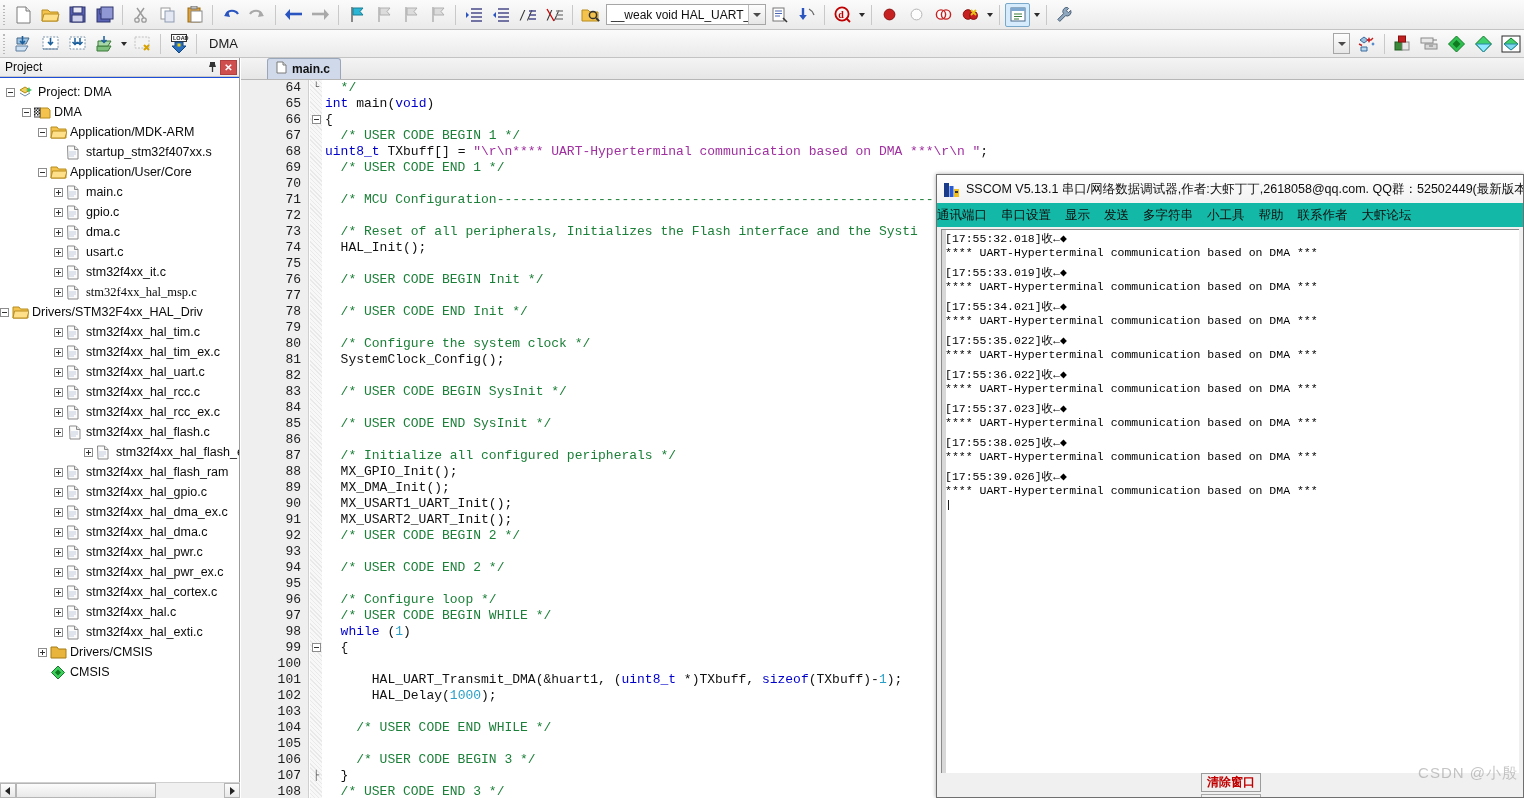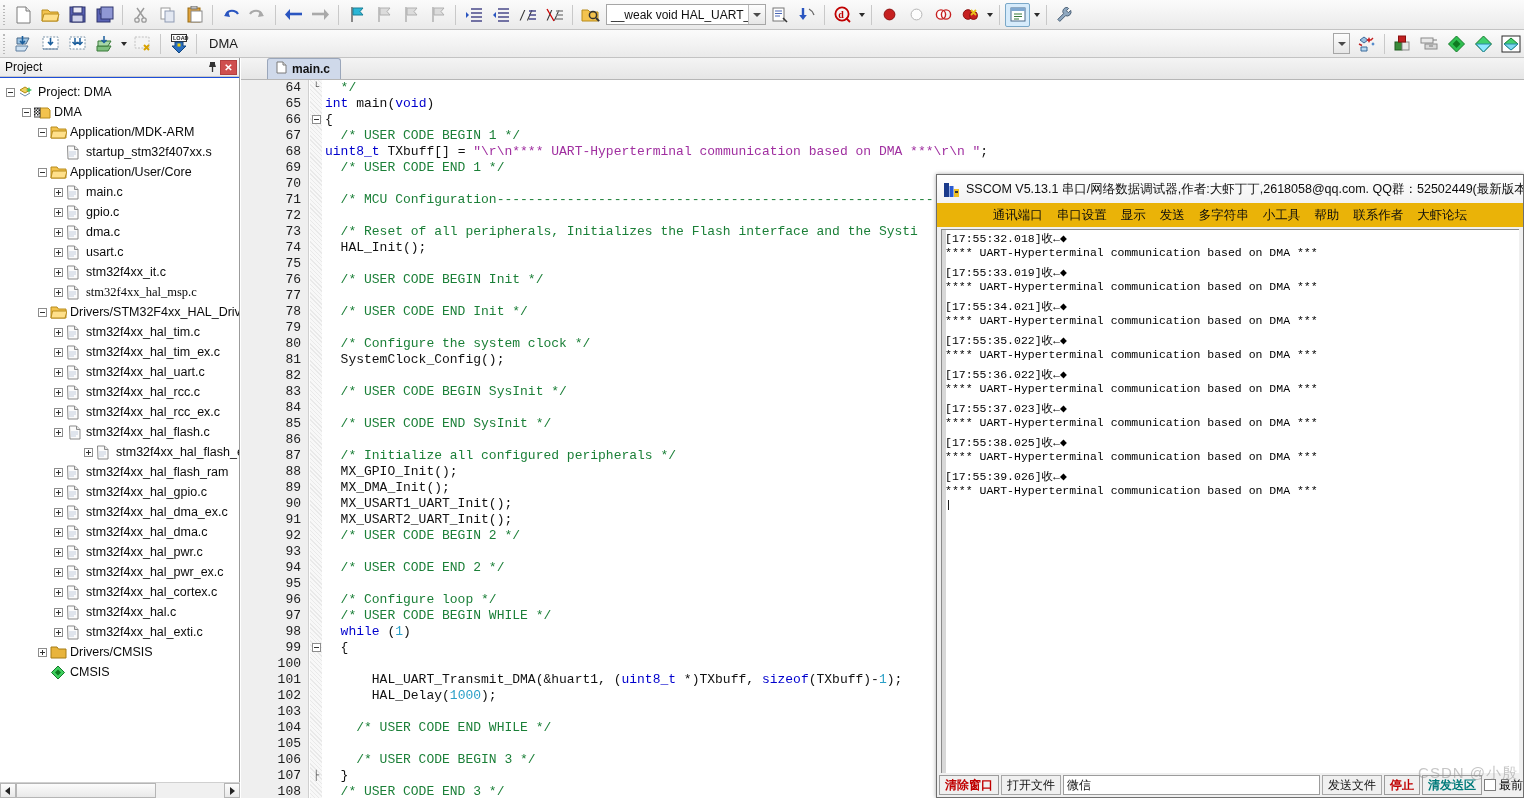--- a/index.html
+++ b/index.html
@@ -133,36 +133,36 @@
     box-shadow: 0 0 4px rgba(0,0,0,0.35);
     overflow: hidden;
   }
   #sscom-title {
     height: 28px; display: flex; align-items: center; padding-left: 6px;
     background: linear-gradient(to bottom,#ffffff,#f2f2f2);
     font-size: 12.5px; color: #0d0d0d; white-space: nowrap; overflow: hidden;
   }
   #sscom-menu {
     height: 24px; display: flex; align-items: center; gap: 14px; padding-left: 0;
-    background: #eab308; font-size: 12.5px; color: #0d0d0d; white-space: nowrap; justify-content: center;
+    background: #14b8a6; font-size: 12.5px; color: #0d0d0d; white-space: nowrap;
   }
   #sscom-log {
     position: absolute; left: 4px; top: 54px; width: 578px; height: 714px;
     background: #fff; border: 1px solid #8a8a8a; border-right: none;
     overflow: hidden;
     font-family: "Liberation Mono", monospace; font-size: 11.5px; line-height: 14px;
     color: #000; padding: 2px 3px;
   }
   #sscom-log .grip { position: absolute; left: 0; top: 0; width: 4px; height: 100%; background: #d8d8d8; }
   .log-ts { white-space: pre; }
   .log-body { white-space: pre; }
   .log-gap { height: 6px; }
   #sscom-bottom {
     position: absolute; left: 0; bottom: 0; width: 588px; height: 24px;
-    background: #f0f0f0; display: flex; align-items: center; gap: 2px; padding: 0 2px;
+    background: #f0f0f0; display: flex; align-items: center; gap: 2px; padding: 0 2px; flex-direction: column;
   }
   .ss-btn {
     height: 20px; padding: 0 5px; background: #f0f0f0;
     border: 1px solid #9c9c9c; font-size: 12px; display: flex; align-items: center; white-space: nowrap;
   }
   .ss-btn.red { color: #c00000; font-weight: bold; }
   .ss-btn.teal { color: #007a7a; font-weight: bold; }
   .ss-btn.plain { border-color: #a8a8a8; color: #111; }
   .ss-input {
     flex: 1; height: 20px; background: #fff; border: 1px solid #9c9c9c;
@@ -635,21 +635,21 @@
           <span class="exp plus"></span>
           <span class="ic"><svg width="13" height="15" viewBox="0 0 13 15">
               <path d="M1.5 1h7l3.5 3.5V14h-10z" fill="#fbfbfb" stroke="#8a8a8a"></path>
               <path d="M8.5 1v3.5H12" fill="#e4e4e4" stroke="#8a8a8a"></path>
               <g stroke="#b8c4d8" stroke-width="0.8">
                 <path d="M3 7h7M3 9h7M3 11h5"></path>
               </g>
             </svg></span>
           <span class="lbl">stm32f4xx_hal_msp.c</span>
         </div>
-        <div class="tn" style="padding-left: 38px;">
+        <div class="tn" style="">
           <span class="exp "></span>
           <span class="ic"><svg width="17" height="14" viewBox="0 0 17 14">
               <path d="M1 2h6l1.5 2H16v9H1z" fill="#f3c34e" stroke="#b88c1c"></path>
               <path d="M2.5 6H17l-2 7H1z" fill="#ffe08a" stroke="#b88c1c"></path>
             </svg></span>
           <span class="lbl">Drivers/STM32F4xx_HAL_Driv</span>
         </div>
         <div class="tn" style="padding-left: 54px;">
           <span class="exp plus"></span>
           <span class="ic"><svg width="13" height="15" viewBox="0 0 13 15">

